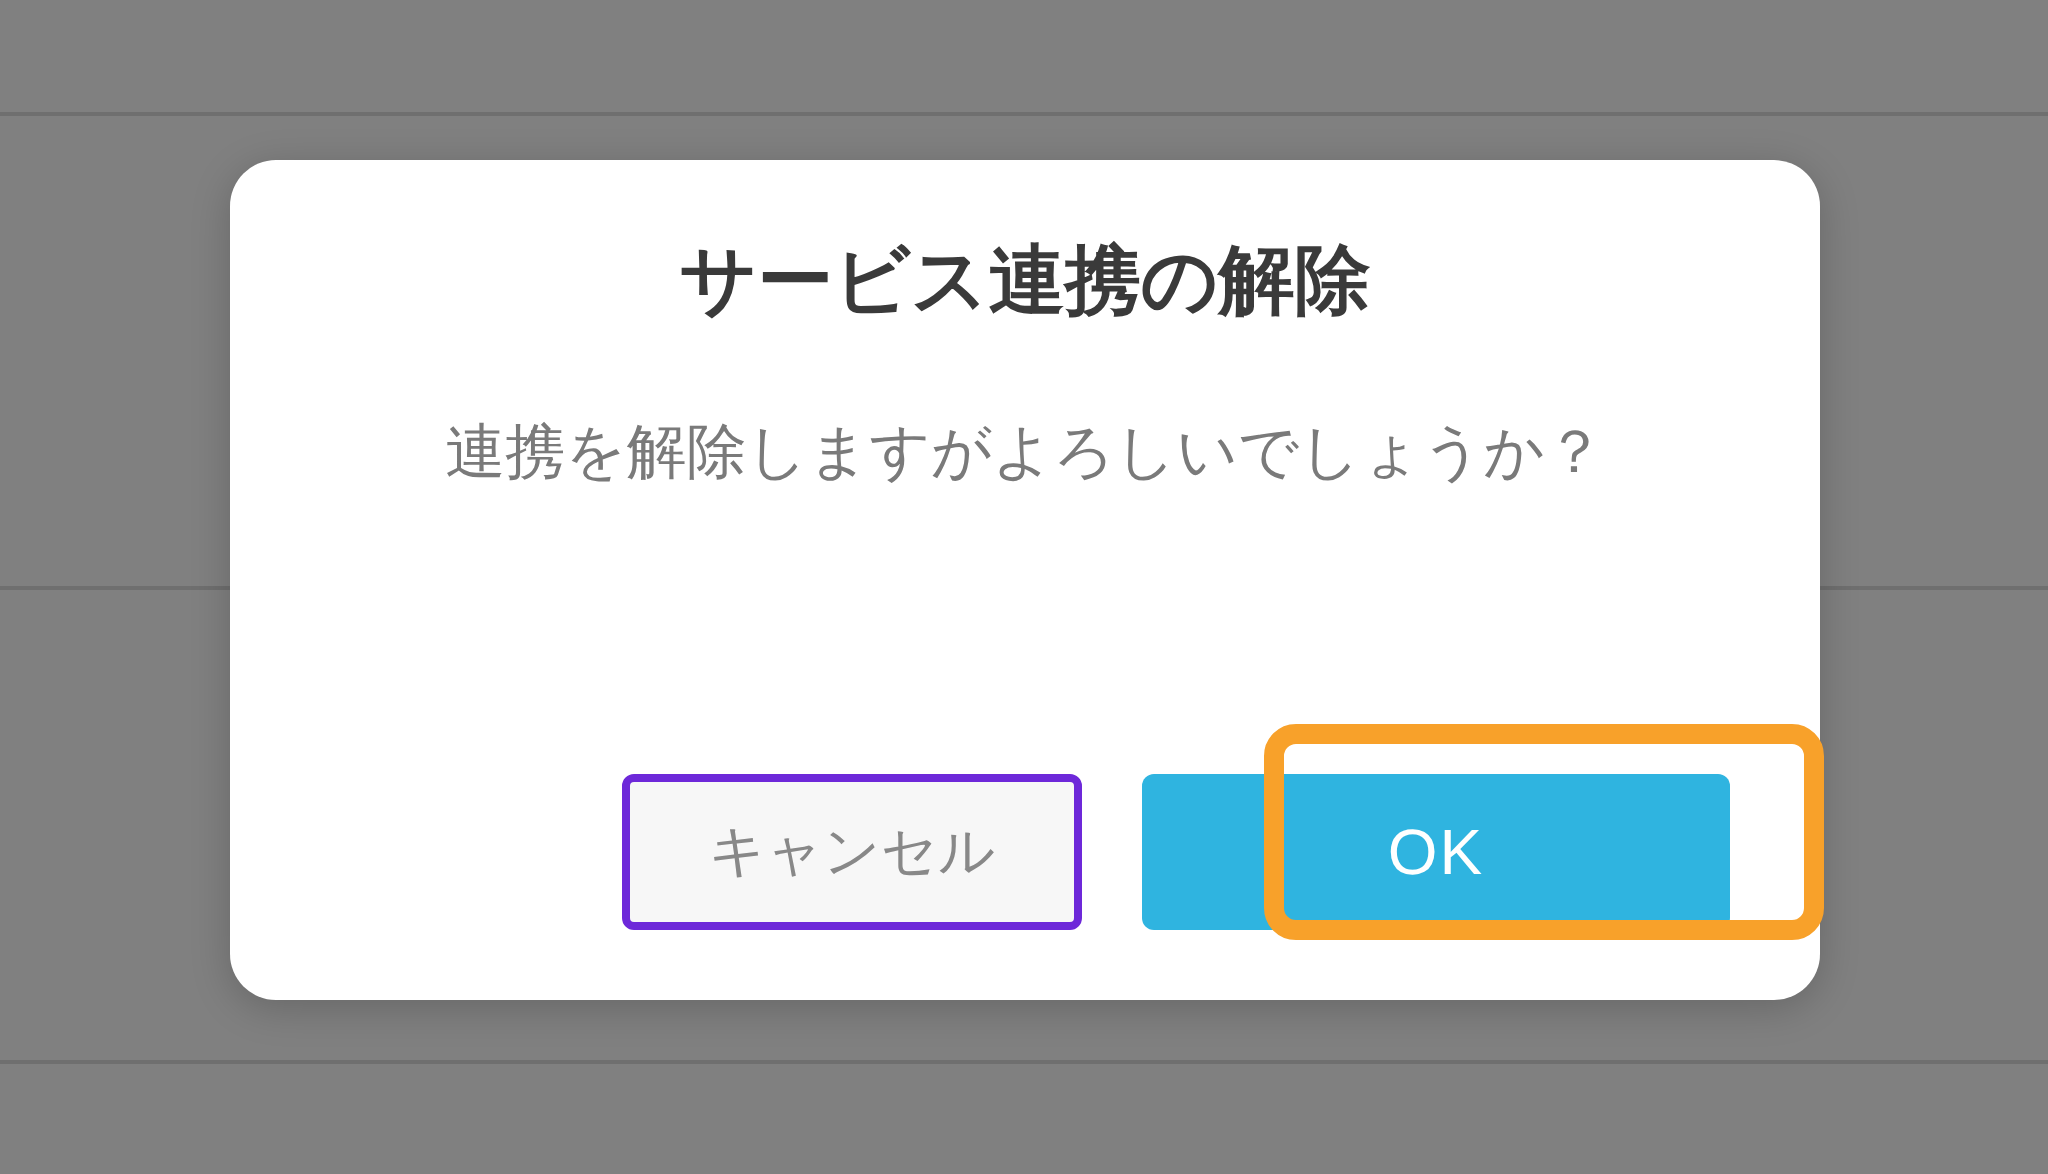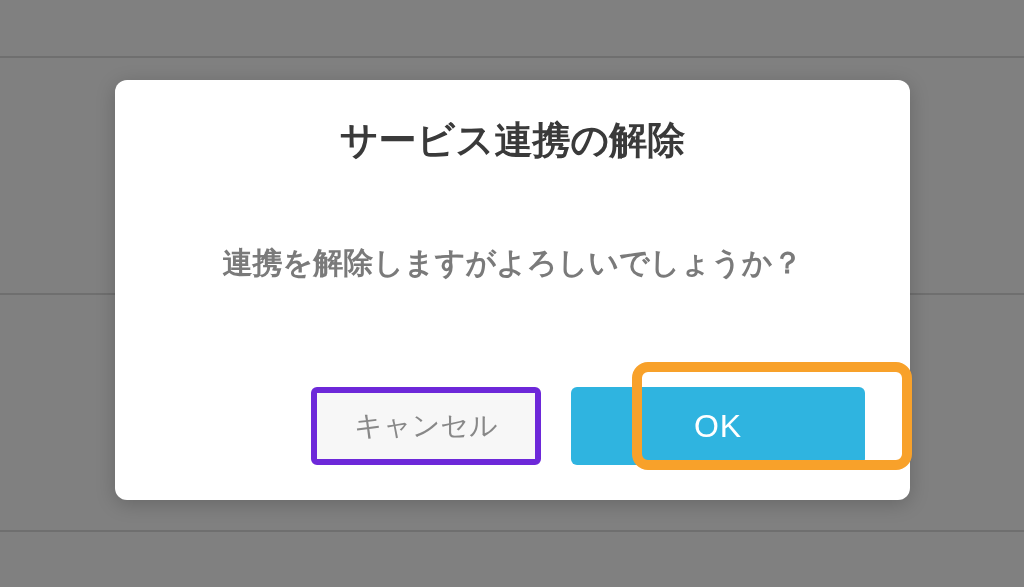--- a/index.html
+++ b/index.html
@@ -44,40 +44,39 @@
       background: #6f6f6f;
     }
     
     .dialog {
       position: absolute;
       top: 80px;
       left: 115px;
       width: 795px;
       height: 420px;
       background: #ffffff;
-      border-radius: 12px;
+      border-radius: 23px;
       box-shadow: 0 4px 20px rgba(0,0,0,0.2);
       padding: 30px 45px 35px 45px;
       display: flex;
       flex-direction: column;
-      gap: 37px;
     }
     
     .dialog-title {
       font-size: 38px;
       font-weight: 700;
       color: #3a3a3a;
       text-align: center;
       margin-top: 5px;
       margin-bottom: 40px;
     }
     
     .dialog-message {
       font-size: 30px;
-      font-weight: 700;
+      font-weight: 400;
       color: #7a7a7a;
       text-align: center;
     }
     
     .dialog-buttons {
       margin-top: auto;
       display: flex;
       justify-content: flex-end;
       gap: 30px;
     }
@@ -89,21 +88,21 @@
       font-weight: 400;
       cursor: pointer;
       display: flex;
       align-items: center;
       justify-content: center;
     }
     
     .btn-cancel {
       width: 230px;
       background: #f7f7f7;
-      border: 6px solid #6d28d9;
+      border: 4px solid #6d28d9;
       color: #888888;
     }
     
     .btn-ok {
       width: 294px;
       background: #2fb4e0;
       border: none;
       color: #ffffff;
       font-size: 32px;
       letter-spacing: 1px;

